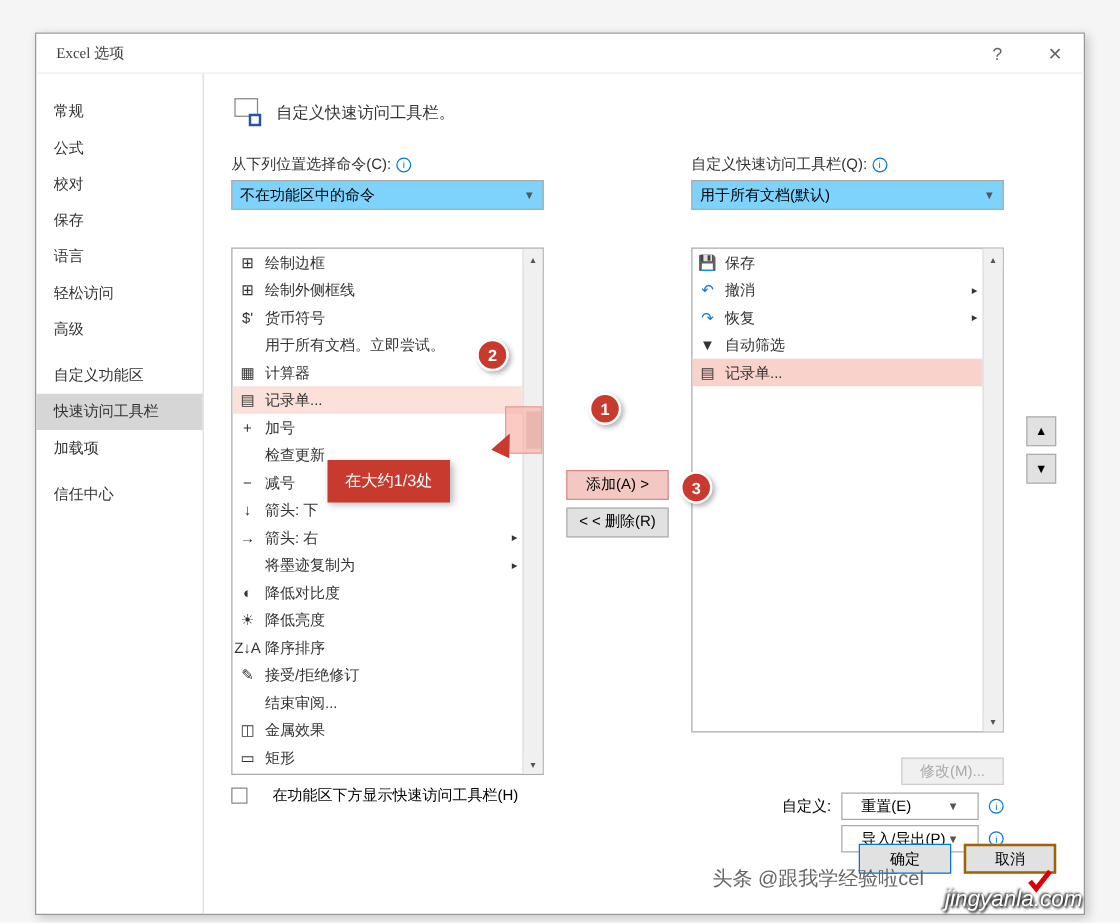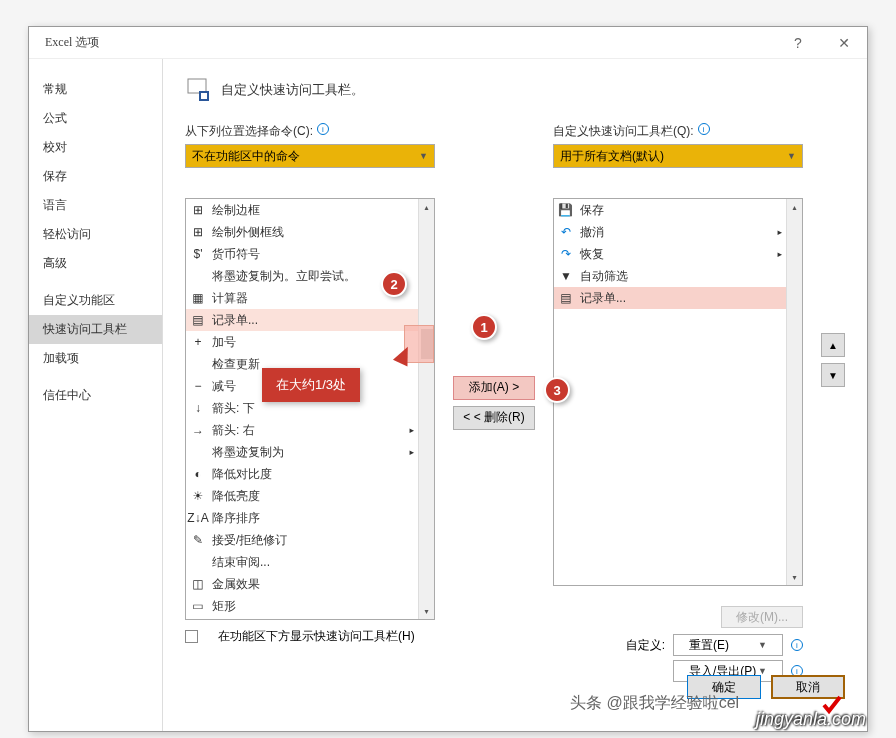--- a/index.html
+++ b/index.html
@@ -14,23 +14,23 @@
     .sidebar-item { padding: 6px 14px; font-size: 12px; color: #333; cursor: pointer; }
     .sidebar-item.selected { background: #d6d6d6; }
     .content { flex: 1; padding: 18px 22px; position: relative; }
     .header-row { display: flex; align-items: center; gap: 10px; margin-bottom: 20px; }
     .header-icon { width: 26px; height: 26px; position: relative; }
     .header-title { font-size: 13px; color: #333; }
     .columns { display: flex; gap: 18px; }
     .col-left { width: 250px; }
     .col-right { width: 250px; }
     .col-mid { width: 82px; display: flex; flex-direction: column; align-items: center; justify-content: center; gap: 6px; }
-    .label-row { font-size: 12px; color: #333; margin-bottom: 4px; display: flex; gap: 4px; }
+    .label-row { font-size: 12px; color: #333; margin-bottom: 4px; display: flex; align-items: center; gap: 4px; }
     .info-circle { width: 12px; height: 12px; border: 1px solid #0078d4; border-radius: 50%; display: inline-flex; align-items: center; justify-content: center; font-size: 8px; color: #0078d4; }
-    .dropdown { width: 100%; height: 24px; border: 1px solid #aaa; padding: 0 6px; font-size: 12px; display: flex; align-items: center; justify-content: space-between; background: #eab308; }
+    .dropdown { width: 100%; height: 24px; border: 1px solid #aaa; padding: 0 6px; font-size: 12px; display: flex; align-items: center; justify-content: space-between; background: #7dd3fc; }
     .dropdown-arrow { font-size: 9px; color: #555; }
     .listbox { width: 100%; height: 422px; border: 1px solid #aaa; margin-top: 30px; overflow-y: hidden; position: relative; background: #fff; }
     .listbox-right { width: 100%; height: 388px; border: 1px solid #aaa; margin-top: 30px; background: #fff; position: relative; }
     .scrollbar { position: absolute; right: 0; top: 0; width: 16px; height: 100%; background: #f0f0f0; border-left: 1px solid #ddd; }
     .scroll-btn { height: 16px; width: 100%; background: #f0f0f0; display: flex; align-items: center; justify-content: center; font-size: 8px; color: #555; }
     .scroll-thumb { position: absolute; left: 2px; width: 12px; background: #c0c0c0; }
     .list-item { display: flex; align-items: center; padding: 2px 4px; font-size: 12px; color: #333; height: 22px; gap: 6px; }
     .list-item.highlighted { background: #fbe1da; }
     .list-item.highlighted2 { background: #f8d2cb; }
     .item-icon { width: 16px; height: 16px; display: flex; align-items: center; justify-content: center; font-size: 12px; }
@@ -109,21 +109,21 @@
                 <div class="list-item">
                   <span class="item-icon">⊞</span>
                   <span>绘制外侧框线</span>
                 </div>
                 <div class="list-item">
                   <span class="item-icon">$'</span>
                   <span>货币符号</span>
                 </div>
                 <div class="list-item">
                   <span class="item-icon"></span>
-                  <span>将墨迹复制为。立即尝试。</span>
+                  <span>用于所有文档。立即尝试。</span>
                 </div>
                 <div class="list-item">
                   <span class="item-icon">▦</span>
                   <span>计算器</span>
                 </div>
                 <div class="list-item highlighted">
                   <span class="item-icon">▤</span>
                   <span>记录单...</span>
                 </div>
                 <div class="list-item">

